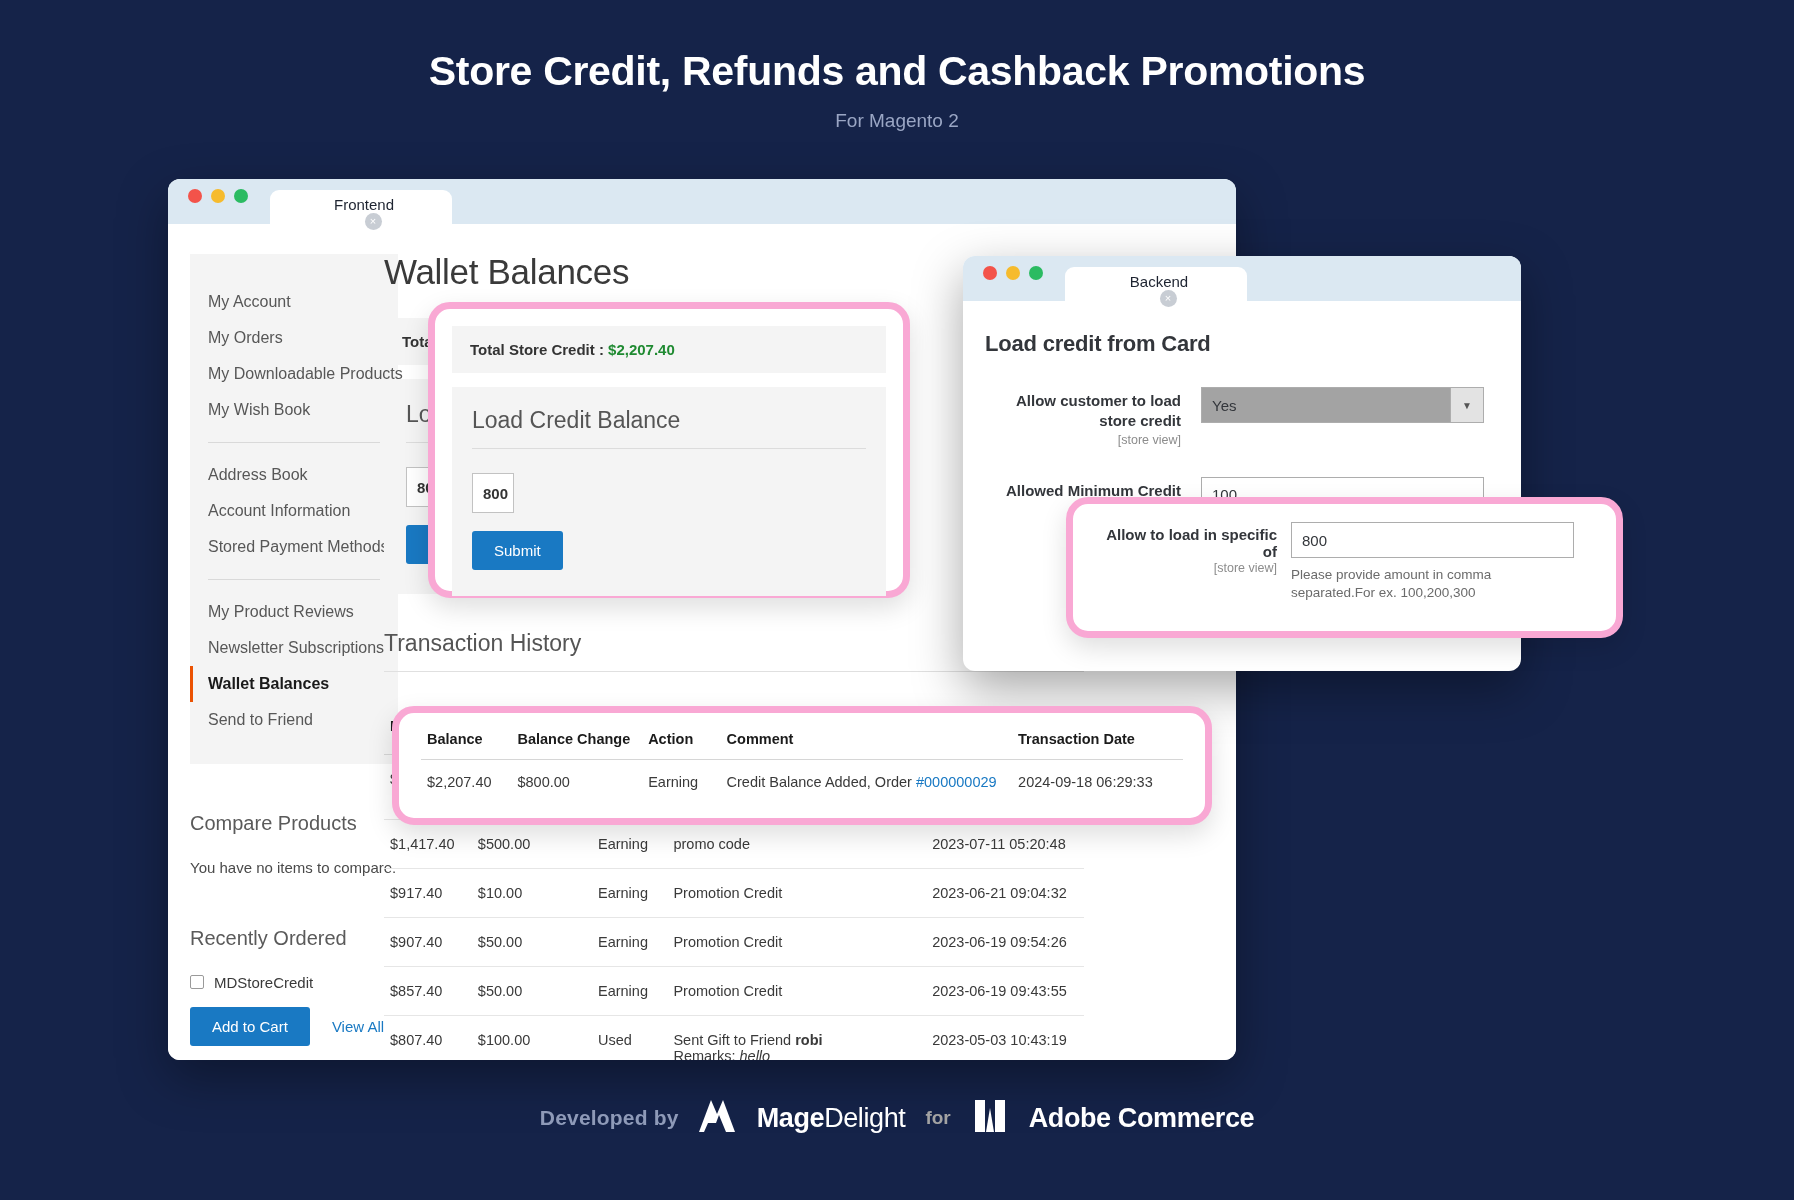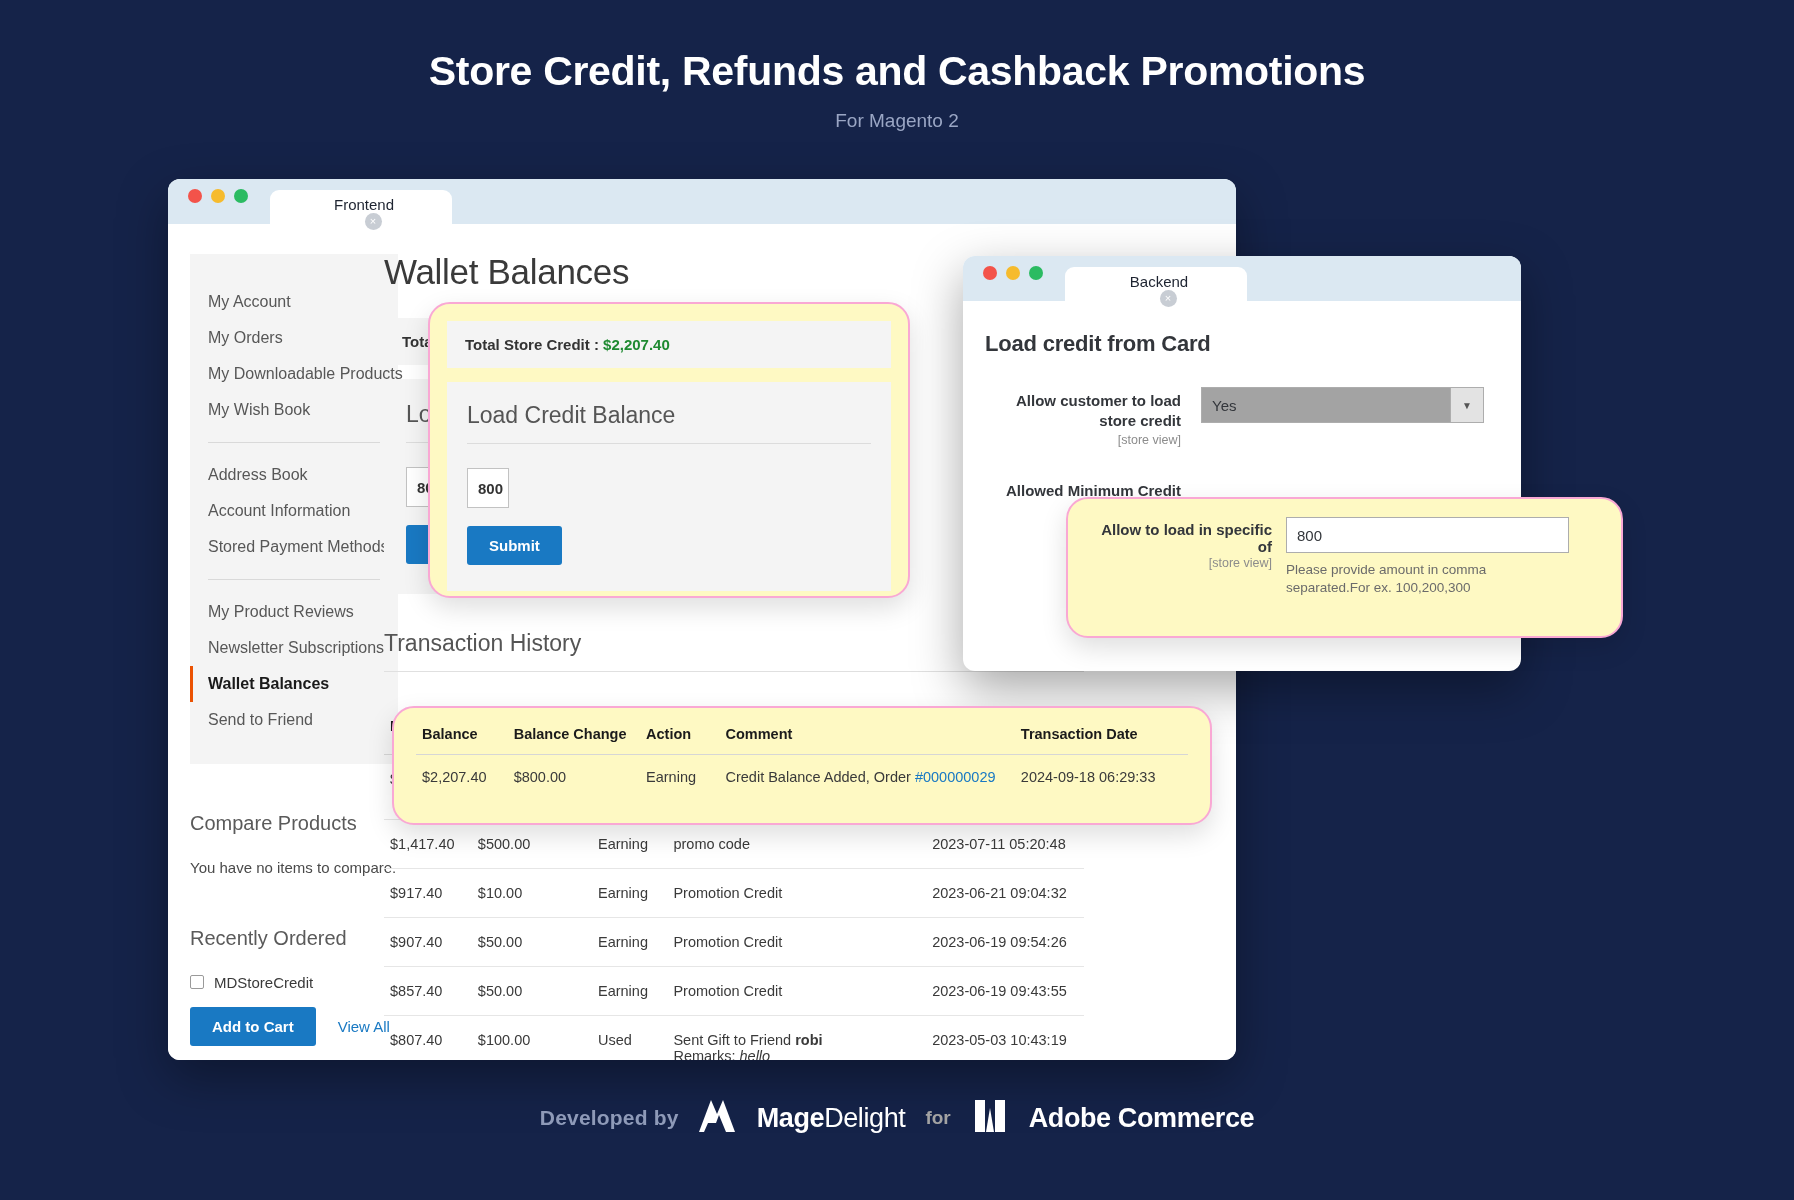--- a/index.html
+++ b/index.html
@@ -80,21 +80,21 @@
   .side-h { font-size: 20px; color: #5a5a5a; font-weight: normal; margin-top: 48px; }
   .side-note { font-size: 15px; color: #4a4a4a; margin-top: 22px; line-height: 1.45; }
   .ro-item { display: flex; align-items: center; gap: 10px; margin-top: 24px; }
   .ro-check {
     width: 14px; height: 14px; border: 1px solid #9a9a9a; background: #fff; border-radius: 2px;
   }
   .ro-name { font-size: 15px; color: #3a3a3a; }
   .ro-actions { display: flex; align-items: center; gap: 22px; margin-top: 16px; }
   .btn-primary {
     background: #1979c3; color: #ffffff; border: none;
-    font-size: 15px; font-weight: bold; padding: 11px 22px; border-radius: 3px;
+    font-size: 15px; font-weight: normal; padding: 11px 22px; border-radius: 3px;
     font-family: inherit; cursor: pointer;
   }
   .link-blue { font-size: 15px; color: #1979c3; cursor: pointer; }
 
   
   .fe-main { flex: 1; padding: 28px 0 0 108px; position: relative; min-width: 0; }
   .page-title { font-size: 35px; color: #3a3a3a; font-weight: normal; letter-spacing: -0.3px; }
 
   .credit-card-box {
     margin-top: 26px; width: 420px;
@@ -157,23 +157,23 @@
   }
   .sel-caret {
     width: 33px; height: 34px; background: #e3e3e3; border-left: 1px solid #adadad;
     display: flex; align-items: center; justify-content: center; color: #555; font-size: 10px;
   }
   .be-hint { font-size: 13.5px; color: #6b6b6b; margin-top: 8px; line-height: 1.35; width: 250px; }
 
   
   .hl {
     position: absolute;
-    border: 2px solid #f9a8d4;
+    border: 7px solid #f9a8d4;
     border-radius: 22px;
-    background: #fef9c3;
+    background: #ffffff;
     box-shadow: 0 10px 26px rgba(0,0,0,0.13);
   }
   #hl-load { left: 428px; top: 302px; width: 482px; height: 296px; padding: 17px; }
   #hl-tx { left: 392px; top: 706px; width: 820px; height: 119px; padding: 0 22px; }
   #hl-specific { left: 1066px; top: 497px; width: 557px; height: 141px; padding: 18px 22px; }
 
   .hl-inner-total {
     background: #f4f4f4; padding: 15px 18px; font-size: 15px; font-weight: bold; color: #333;
   }
   .hl-inner-total .amt { color: #1f8a31; }
@@ -369,20 +369,23 @@
             <span>Yes</span>
             <span class="sel-caret">▼</span>
           </div>
         </div>
       </div>
 
       <div class="be-row">
         <div class="be-label">
           <div class="lt">Allowed Minimum Credit</div>
           <div class="sv">[store view]</div>
+        </div>
+        <div class="be-field">
+          <div class="be-input">100</div>
         </div>
       </div>
 
       <div class="be-row">
         <div class="be-label">
           <div class="lt">Allowe</div>
         </div>
         <div class="be-field">
           <div class="be-input"></div>
         </div>

